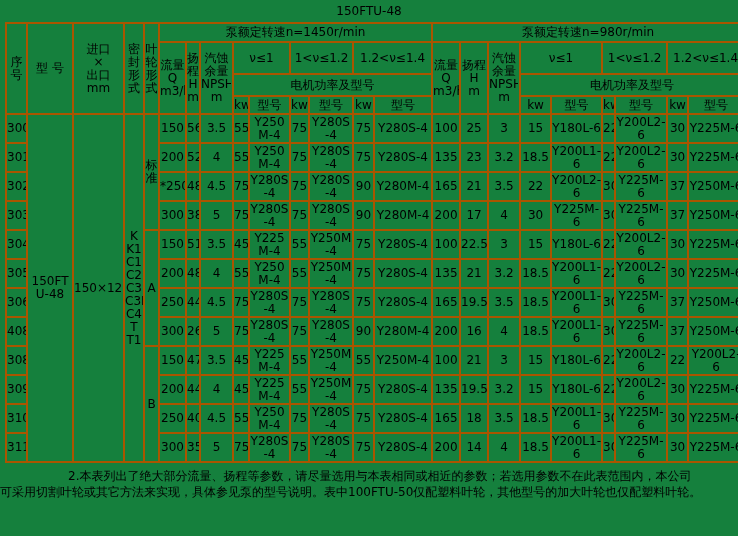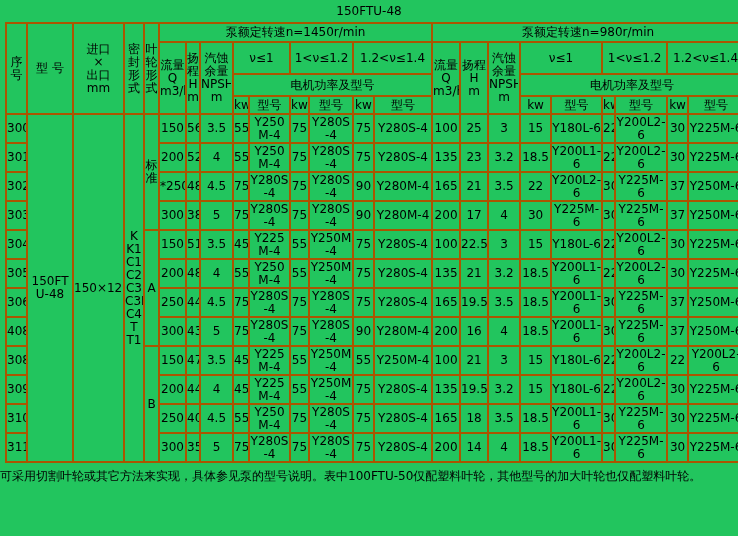--- a/index.html
+++ b/index.html
@@ -1,17 +1,17 @@
 <!DOCTYPE html>
 <html><head>
 <meta charset="utf-8">
 <style>
   html,body { margin:0; padding:0; background:#ffffff; }
   .page {
-    width:738px; height:536px; background:#22c55e; color:#000;
+    width:738px; height:536px; background:#15803d; color:#000;
     font-family:"DejaVu Sans", sans-serif; font-size:12px;
     position:relative; overflow:hidden;
   }
   .title {
     height:22px; line-height:22px; text-align:center; font-size:12px;
   }
   table.spec {
     border-collapse:collapse; table-layout:fixed;
     width:730px; margin-left:5px;
   }
@@ -290,21 +290,21 @@
           <td>18.5</td>
           <td class="left">Y200L1-6</td>
           <td>30</td>
           <td class="left">Y225M-6</td>
           <td>37</td>
           <td class="left">Y250M-6</td>
         </tr>
         <tr>
           <td>408</td>
           <td>300</td>
-          <td>43</td>
+          <td>26</td>
           <td>5</td>
           <td>75</td>
           <td class="left">Y280S-4</td>
           <td>75</td>
           <td class="left">Y280S-4</td>
           <td>90</td>
           <td class="left">Y280M-4</td>
           <td>200</td>
           <td>16</td>
           <td>4</td>
@@ -397,15 +397,16 @@
           <td class="left">Y200L1-6</td>
           <td>30</td>
           <td class="left">Y225M-6</td>
           <td>30</td>
           <td class="left">Y225M-6</td>
         </tr>
       </tbody>
   </table>
 
   <div class="notes">
+    <div class="note-2">2.本表列出了绝大部分流量、扬程等参数，请尽量选用与本表相同或相近的参数；若选用参数不在此表范围内，本公司</div>
     <div class="note-3">可采用切割叶轮或其它方法来实现，具体参见泵的型号说明。表中100FTU-50仅配塑料叶轮，其他型号的加大叶轮也仅配塑料叶轮。</div>
   </div>
 </div>
 
 </body></html>

